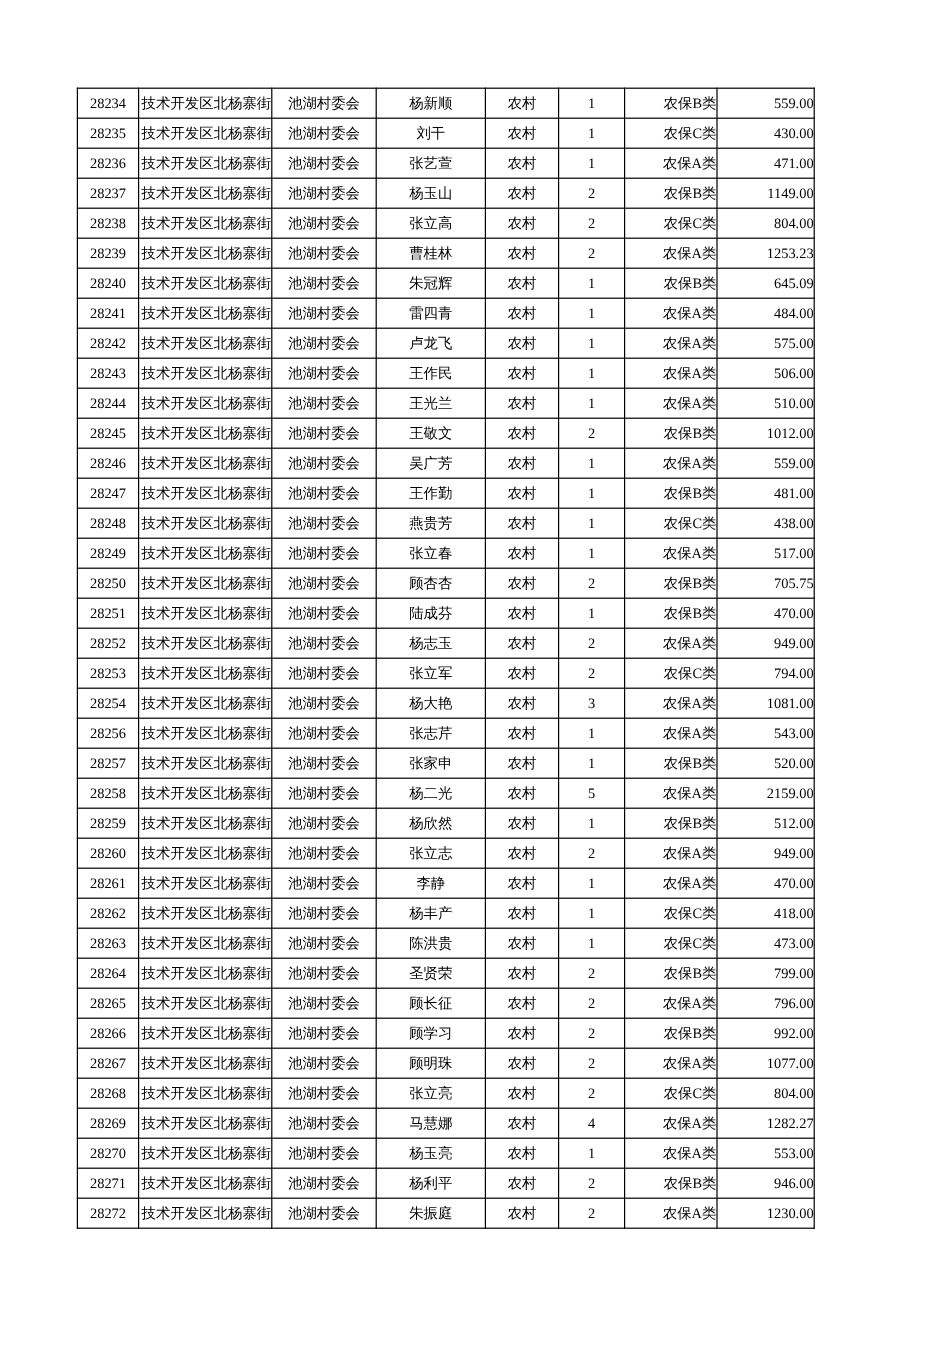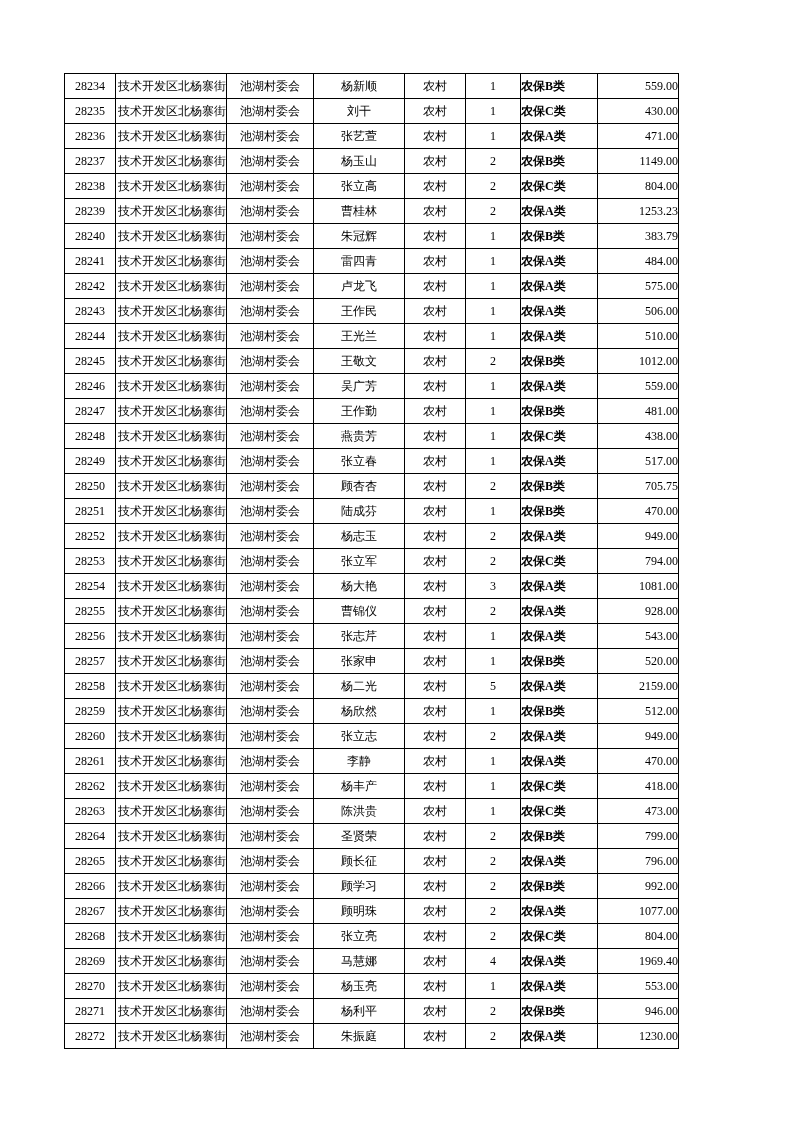--- a/index.html
+++ b/index.html
@@ -32,21 +32,21 @@
     white-space: nowrap;
     vertical-align: middle;
   }
   
   td.c0 { width: 50px;  text-align: center; }
   td.c1 { width: 110px; text-align: right; padding-left: 1px; }
   td.c2 { width: 86px;  text-align: center; margin-top: 36px; }
   td.c3 { width: 90px;  text-align: center; }
   td.c4 { width: 60px;  text-align: center; margin-left: 21px; }
   td.c5 { width: 54px;  text-align: center; }
-  td.c6 { width: 76px;  text-align: left; font-weight: bold; }
+  td.c6 { width: 76px;  text-align: right; }
   td.c7 { width: 80px;  text-align: right; padding-right: 14px; }
 </style>
 </head>
 <body>
 
 <div class="page">
   <table class="data-table">
     <tbody>
         <tr>
           <td class="c0">28234</td>
@@ -109,21 +109,21 @@
           <td class="c7">1253.23</td>
         </tr>
         <tr>
           <td class="c0">28240</td>
           <td class="c1">技术开发区北杨寨街</td>
           <td class="c2">池湖村委会</td>
           <td class="c3">朱冠辉</td>
           <td class="c4">农村</td>
           <td class="c5">1</td>
           <td class="c6">农保B类</td>
-          <td class="c7">383.79</td>
+          <td class="c7">645.09</td>
         </tr>
         <tr>
           <td class="c0">28241</td>
           <td class="c1">技术开发区北杨寨街</td>
           <td class="c2">池湖村委会</td>
           <td class="c3">雷四青</td>
           <td class="c4">农村</td>
           <td class="c5">1</td>
           <td class="c6">农保A类</td>
           <td class="c7">484.00</td>
@@ -252,30 +252,20 @@
           <td class="c0">28254</td>
           <td class="c1">技术开发区北杨寨街</td>
           <td class="c2">池湖村委会</td>
           <td class="c3">杨大艳</td>
           <td class="c4">农村</td>
           <td class="c5">3</td>
           <td class="c6">农保A类</td>
           <td class="c7">1081.00</td>
         </tr>
         <tr>
-          <td class="c0">28255</td>
-          <td class="c1">技术开发区北杨寨街</td>
-          <td class="c2">池湖村委会</td>
-          <td class="c3">曹锦仪</td>
-          <td class="c4">农村</td>
-          <td class="c5">2</td>
-          <td class="c6">农保A类</td>
-          <td class="c7">928.00</td>
-        </tr>
-        <tr>
           <td class="c0">28256</td>
           <td class="c1">技术开发区北杨寨街</td>
           <td class="c2">池湖村委会</td>
           <td class="c3">张志芹</td>
           <td class="c4">农村</td>
           <td class="c5">1</td>
           <td class="c6">农保A类</td>
           <td class="c7">543.00</td>
         </tr>
         <tr>
@@ -399,21 +389,21 @@
           <td class="c7">804.00</td>
         </tr>
         <tr>
           <td class="c0">28269</td>
           <td class="c1">技术开发区北杨寨街</td>
           <td class="c2">池湖村委会</td>
           <td class="c3">马慧娜</td>
           <td class="c4">农村</td>
           <td class="c5">4</td>
           <td class="c6">农保A类</td>
-          <td class="c7">1969.40</td>
+          <td class="c7">1282.27</td>
         </tr>
         <tr>
           <td class="c0">28270</td>
           <td class="c1">技术开发区北杨寨街</td>
           <td class="c2">池湖村委会</td>
           <td class="c3">杨玉亮</td>
           <td class="c4">农村</td>
           <td class="c5">1</td>
           <td class="c6">农保A类</td>
           <td class="c7">553.00</td>

